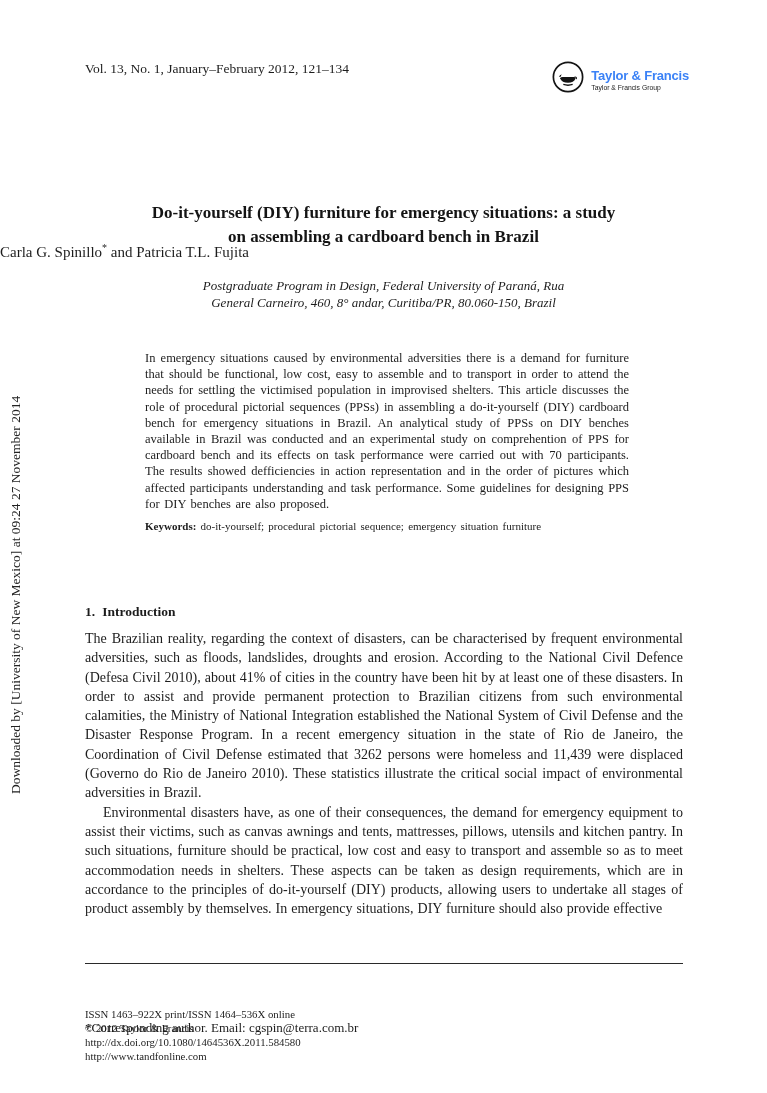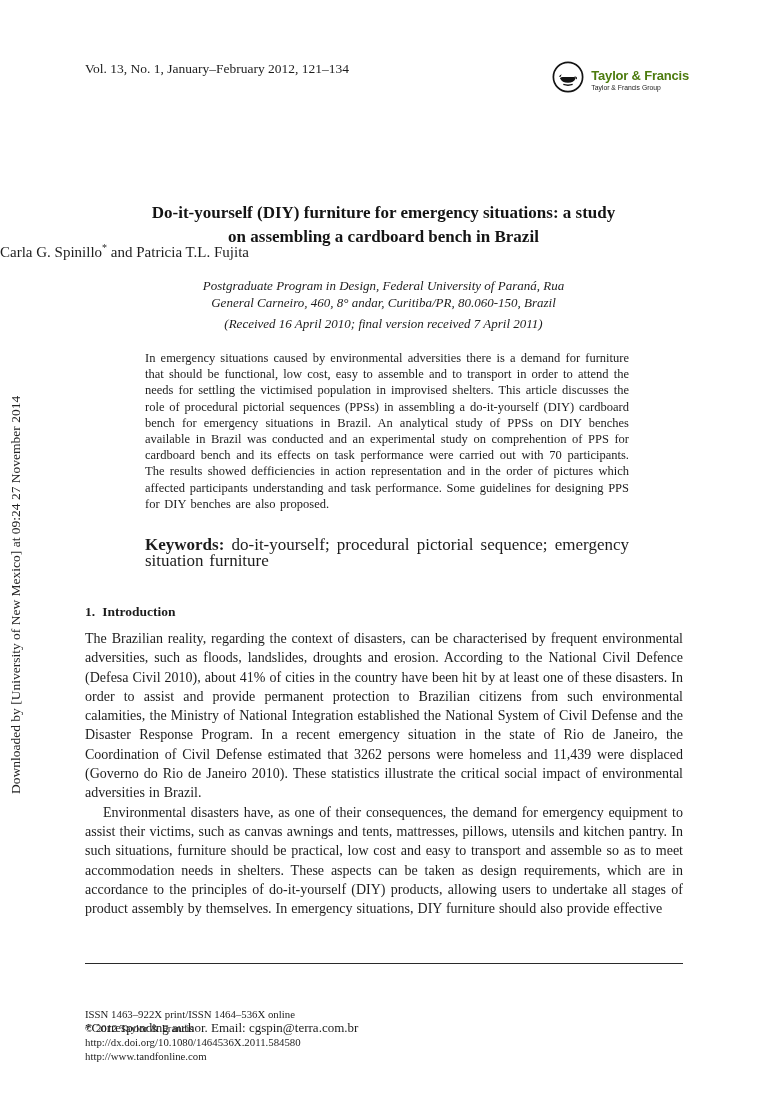--- a/index.html
+++ b/index.html
@@ -34,21 +34,21 @@
     display: flex;
     justify-content: space-between;
     align-items: flex-start;
   }
   .journal-name { font-style: italic; font-size: 13.5px; line-height: 17px; }
   .journal-issue { font-size: 13.5px; line-height: 17px; margin-top: 2px; }
 
   .publisher-logo { display: flex; align-items: center; gap: 6px; margin-top: 2px; }
   .logo-mark { flex: 0 0 auto; }
   .logo-text { font-family: "Liberation Sans", sans-serif; }
-  .logo-name { font-size: 13px; font-weight: 600; letter-spacing: -0.2px; color: #4d7c0f; }
+  .logo-name { font-size: 13px; font-weight: 600; letter-spacing: -0.2px; color: #3b82f6; }
   .logo-group { font-size: 6.8px; color: #222; margin-top: 1px; }
 
   
   .article-title {
     position: absolute;
     top: 185px; left: 100px; right: 100px;
     text-align: center;
     font-size: 17px; font-weight: bold;
     line-height: 24px;
     color: #141414;
@@ -79,22 +79,22 @@
   .abstract-block {
     position: absolute;
     top: 350px; left: 145px; width: 484px;
   }
   .abstract-text {
     font-size: 12.5px; line-height: 16.2px;
     text-align: justify;
     word-spacing: 1.5px;
   }
   .keywords {
-    margin-top: 25px;
-    font-size: 17px; line-height: 16.2px;
+    margin-top: 6px;
+    font-size: 11px; line-height: 16.2px;
     text-align: justify;
     word-spacing: 1.5px;
   }
   .keywords .kw-label { font-weight: bold; }
 
   
   .section {
     position: absolute;
     top: 604px; left: 85px; width: 598px;
   }
@@ -160,21 +160,20 @@
 
   <div class="authors">
     <span>Carla G. Spinillo</span><sup>*</sup><span> and Patricia T.L. Fujita</span>
   </div>
 
   <div class="affiliation">
     <div>Postgraduate Program in Design, Federal University of Paraná, Rua</div>
     <div>General Carneiro, 460, 8° andar, Curitiba/PR, 80.060-150, Brazil</div>
   </div>
 
-  <div class="received">(Received 16 April 2010; final version received 7 April 2011)</div>
 
   <div class="abstract-block">
     <div class="abstract-text">In emergency situations caused by environmental adversities there is a demand for furniture that should be functional, low cost, easy to assemble and to transport in order to attend the needs for settling the victimised population in improvised shelters. This article discusses the role of procedural pictorial sequences (PPSs) in assembling a do-it-yourself (DIY) cardboard bench for emergency situations in Brazil. An analytical study of PPSs on DIY benches available in Brazil was conducted and an experimental study on comprehention of PPS for cardboard bench and its effects on task performance were carried out with 70 participants. The results showed defficiencies in action representation and in the order of pictures which affected participants understanding and task performance. Some guidelines for designing PPS for DIY benches are also proposed.</div>
     <div class="keywords">
       <span class="kw-label">Keywords:</span><span> do-it-yourself; procedural pictorial sequence; emergency situation furniture</span>
     </div>
   </div>
 
   <section class="section">
     <h2 class="section-heading">

